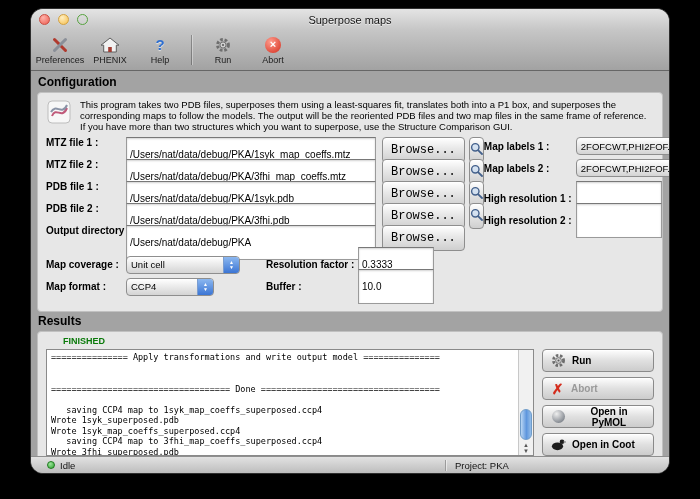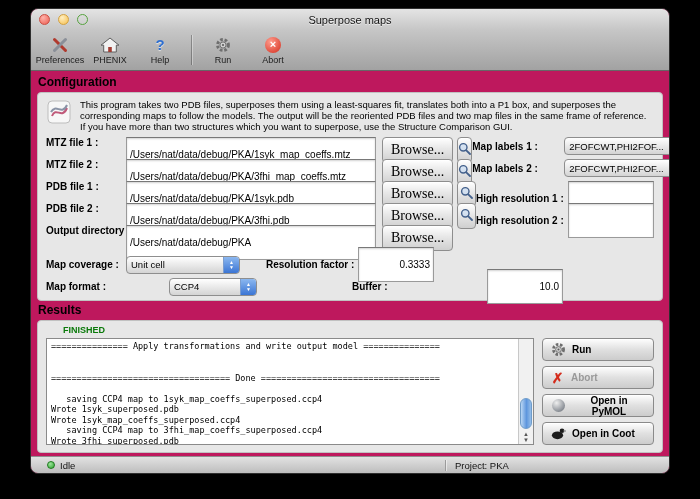--- a/index.html
+++ b/index.html
@@ -1,18 +1,18 @@
 <!DOCTYPE html>
 <html><head>
 <meta charset="utf-8">
 <style>
   html,body{width:700px;height:499px;margin:0;padding:0;background:#000;overflow:hidden;
     font-family:"Liberation Sans",sans-serif;-webkit-font-smoothing:antialiased;}
-  .mac-window{position:absolute;left:30px;top:8px;width:640px;height:466px;border-radius:8px;
-    overflow:hidden;background:#be185d;border:1px solid #2e2e2e;box-sizing:border-box;
+  .mac-window{position:absolute;left:30px;top:8px;width:640px;height:466px;border-radius:13px;
+    overflow:hidden;background:#a3a3a3;border:1px solid #2e2e2e;box-sizing:border-box;
     box-shadow:0 14px 30px rgba(0,0,0,.9);}
   
   .titlebar{height:21px;background:linear-gradient(#e4e4e4,#c6c6c6);display:flex;align-items:center;position:relative;}
   .traffic{position:absolute;left:8px;top:5px;display:flex;gap:8px;}
   .light{width:11px;height:11px;border-radius:50%;box-sizing:border-box;}
   .light.red{background:radial-gradient(circle at 35% 30%,#ffb3ab,#ec5c50);border:1px solid #c94f44;}
   .light.yellow{background:radial-gradient(circle at 35% 30%,#ffeec0,#f5bf4f);border:1px solid #d2a142;}
   .light.green{background:radial-gradient(circle at 35% 30%,#d2f0c0,#61b947;);border:1px solid #56a23e;}
   .wtitle{flex:1;text-align:center;font-size:11px;color:#161616;text-shadow:0 1px 0 rgba(255,255,255,.65);}
   
@@ -31,38 +31,38 @@
   .groupbox{background:#e7e7e7;border:1px solid #c1c1c1;border-radius:4px;padding:5px 8px;box-sizing:border-box;}
   .desc-row{display:flex;gap:8px;margin:1px 0 5px 0;}
   .desc-icon{flex:none;width:26px;display:flex;justify-content:center;padding-top:1px;}
   .desc-text{font-size:9.5px;line-height:11px;color:#000;}
   .form-row{display:flex;align-items:flex-start;height:19px;margin-bottom:3px;}
   .f-label{font-weight:bold;font-size:10px;width:80px;flex:none;white-space:nowrap;}
   .text-field{height:35px;box-sizing:border-box;font-size:10px;font-family:"Liberation Sans",sans-serif;
     border:1px solid #9a9a9a;border-top-color:#787878;background:#fff;padding:0 3px;
     box-shadow:inset 0 1px 2px rgba(0,0,0,.18);}
   .file-field{width:250px;flex:none;}
-  .aqua-btn{height:26px;font-size:14px;font-family:Liberation Serif, serif;color:#000;
+  .aqua-btn{height:26px;font-size:12px;font-family:Liberation Mono, monospace;color:#000;
     border:1px solid #8e8e8e;border-radius:4px;padding:0 8px;margin-left:6px;cursor:default;
     background:linear-gradient(#ffffff,#e7e7e7 45%,#cfcfcf);box-shadow:inset 0 1px 0 #fff;}
   .icon-btn{width:24px;padding:0;display:flex;align-items:center;justify-content:center;margin-left:4px;}
   .right-group{margin-left:auto;display:flex;align-items:center;}
   .right-group .f-label{width:92px;}
   .popup{height:18px;box-sizing:border-box;border:1px solid #8e8e8e;border-radius:4px;overflow:hidden;
     background:linear-gradient(#ffffff,#e9e9e9 50%,#d4d4d4);display:flex;align-items:center;cursor:default;}
   .popup.w-labels{width:122px;}
   .popup.w-unit{width:114px;}
   .popup.w-ccp4{width:88px;}
   .popup-text{flex:1;font-size:9.5px;padding:0 4px;white-space:nowrap;overflow:hidden;}
   .popup-caps{width:15px;align-self:stretch;background:linear-gradient(#8cb8f0,#3b75d4);border-left:1px solid #7a9dd0;
     display:flex;flex-direction:column;align-items:center;justify-content:center;color:#fff;font-size:5px;line-height:5px;}
   .hr-field{width:86px;flex:none;margin-left:auto;}
   .opt-row{display:grid;grid-template-columns:80px 140px 92px 80px;align-items:center;height:19px;margin-bottom:3px;}
-  .opt-row:last-child{margin-bottom:7px;gap:43px;}
-  .opt-field{width:76px;text-align:right;}
+  .opt-row:last-child{margin-bottom:18px;}
+  .opt-field{width:76px;}
   
   .results-box{padding:4px 8px 7px 8px;}
   .finished{color:#0a7a0a;font-weight:bold;font-size:9px;margin:0 0 3px 1px;padding-left:16px;}
   .results-main{display:flex;gap:8px;align-items:stretch;}
   .console-wrap{flex:1;min-width:0;border:1px solid #8a8a8a;background:#fff;display:flex;height:107px;box-sizing:border-box;}
   .console{margin:0;flex:1;min-width:0;font-family:"DejaVu Sans Mono",monospace;font-size:8.5px;line-height:10.5px;
     padding:2px 4px;white-space:pre;overflow:hidden;color:#000;}
   .vscroll{width:14px;flex:none;background:#f1f1f1;border-left:1px solid #c8c8c8;position:relative;}
   .vthumb{position:absolute;left:1px;right:1px;top:56%;height:31px;border-radius:7px;box-sizing:border-box;
     background:linear-gradient(90deg,#b9d6f4,#5e96dd 55%,#93bde9);border:1px solid #6f9cc9;}

